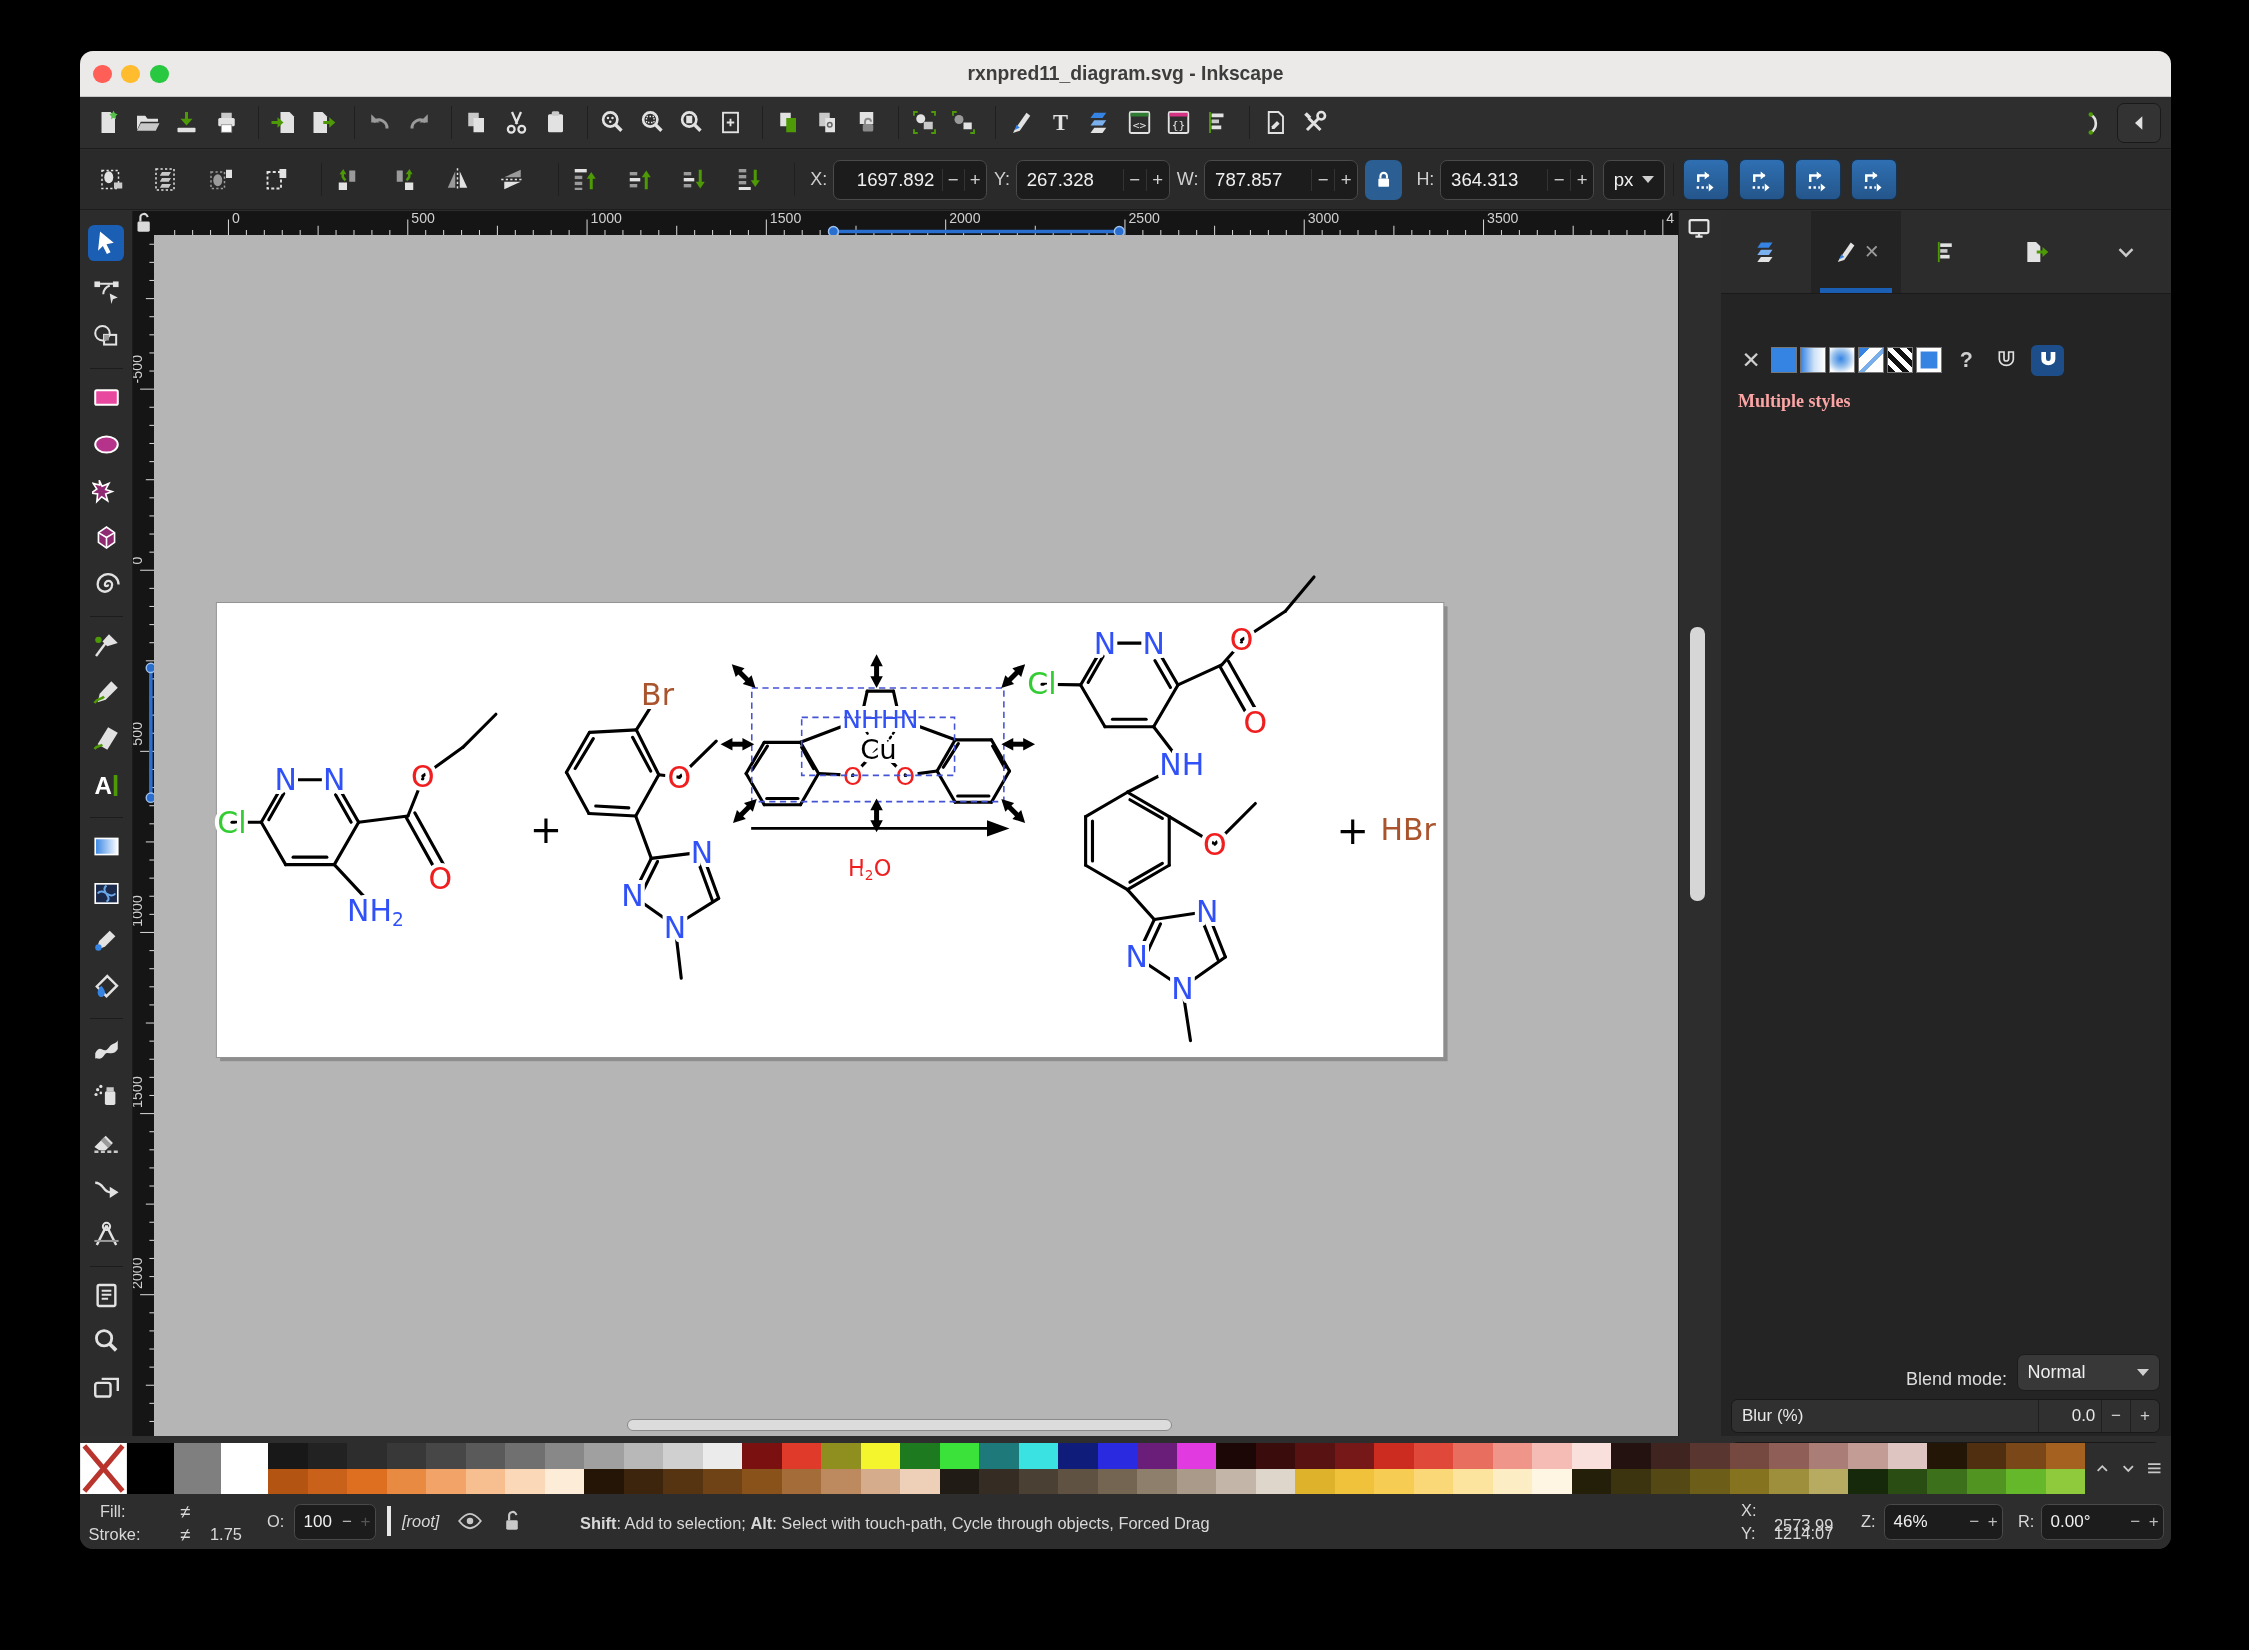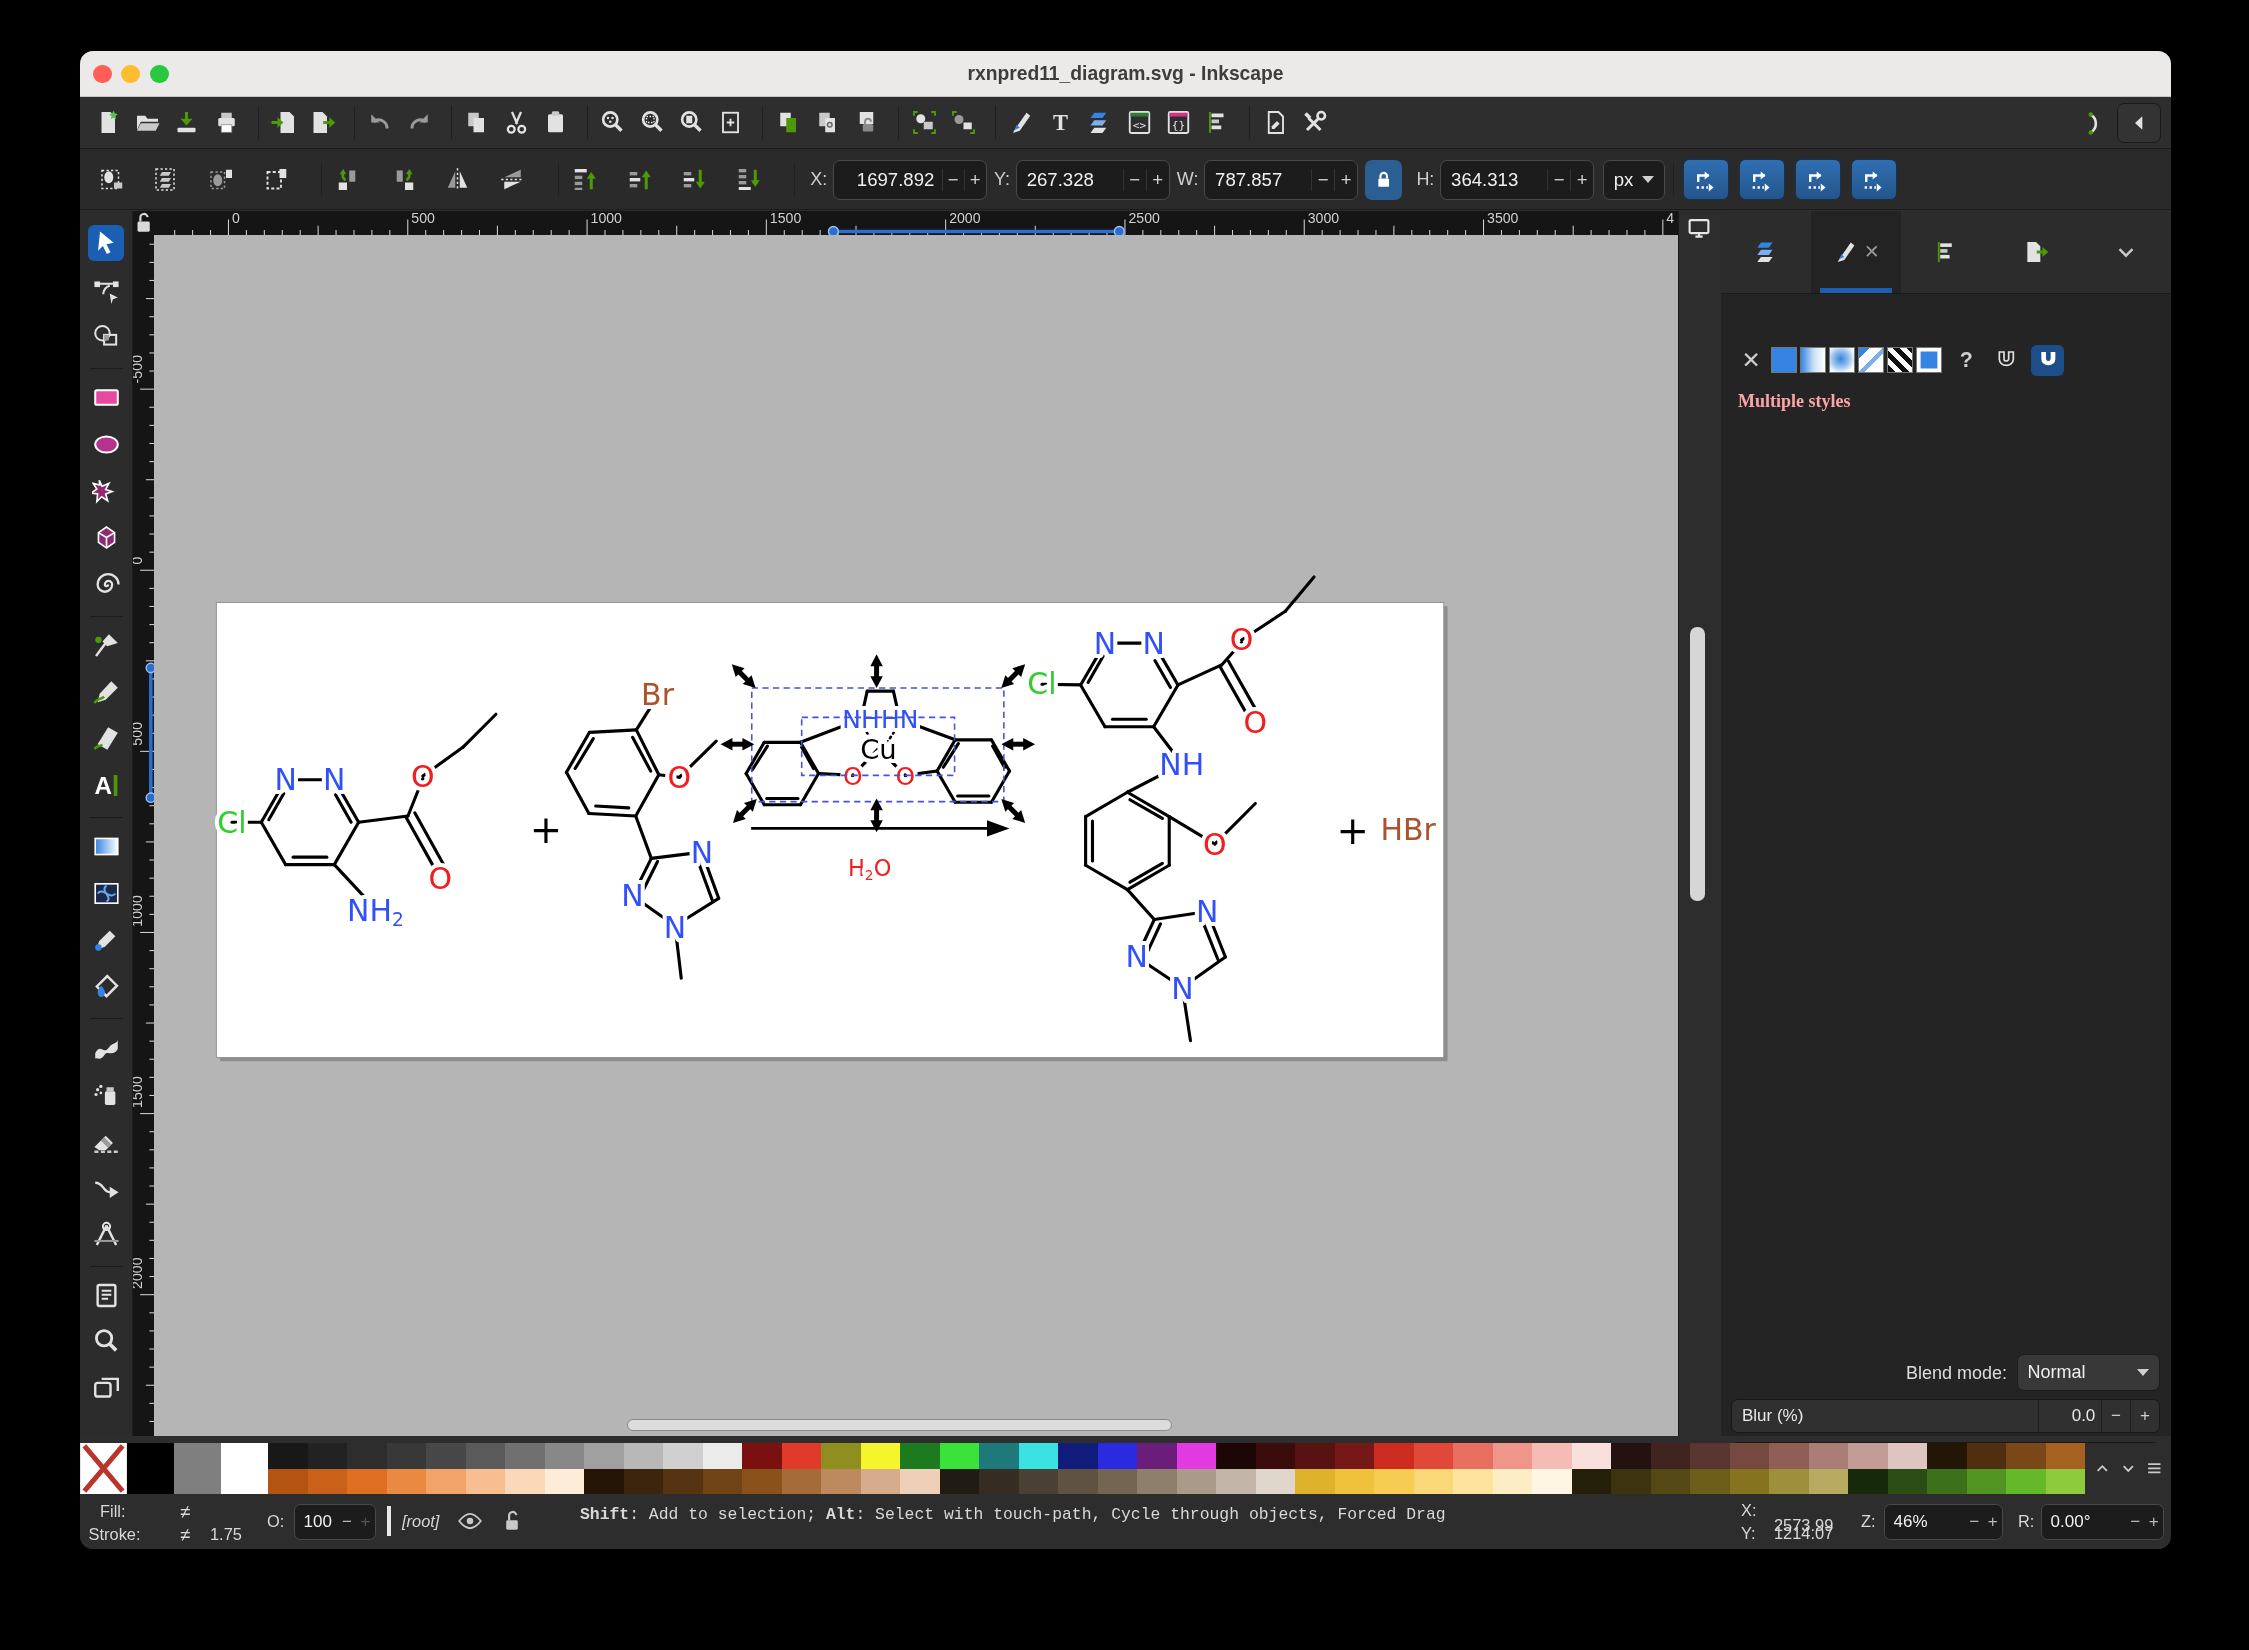--- a/index.html
+++ b/index.html
@@ -65,21 +65,21 @@
   .sq-stroke{width:18.6px;height:18.6px;border:3.6px solid #e6e6e6;}
   #paint-row{position:absolute;left:0;top:127px;width:450px;height:44px;display:flex;align-items:center;padding-left:15.7px;background:#242424;}
   .pt{width:26px;height:26px;margin-right:2.9px;border:1.4px solid #777;flex:0 0 auto;}
   .pt-x{border:none;color:#cfcfcf;font-size:23px;width:29px;margin-right:5.7px;text-align:center;}
   .pt-q{border:none;color:#cfcfcf;font-size:21.4px;font-weight:bold;width:29px;margin-left:7.1px;text-align:center;}
   .fr{width:33px;height:31px;display:flex;align-items:center;justify-content:center;margin-left:8.6px;border-radius:5.7px;}
   .fr svg{width:24px;height:24px;}
   .fr.active{background:#1d4e89;border:0.7px solid #123least;}
   #mult-styles{position:absolute;left:17px;top:180px;color:#fca5a5;font-size:18px;font-weight:bold;font-family:Liberation Serif, serif;}
   #blend-row{position:absolute;left:0;top:1142px;width:450px;height:43px;}
-  #blend-label{position:absolute;right:164px;top:10px;color:#dddddd;font-size:18px;}
+  #blend-label{position:absolute;right:164px;top:16px;color:#dddddd;font-size:18px;}
   #blend-dd{position:absolute;right:11.4px;top:1.4px;width:143px;height:37px;background:#383838;border:0.7px solid #1c1c1c;border-radius:7.1px;display:flex;align-items:center;color:#eee;font-size:18px;padding:0 10px;}
   #blend-dd .tri-down{margin-left:auto;}
   .sliderrow{position:absolute;left:10px;width:429px;height:34px;background:#303030;border:0.7px solid #181818;border-radius:6.4px;display:flex;align-items:center;color:#e8e8e8;font-size:17px;overflow:hidden;}
   .sliderrow .lblz{padding-left:10px;flex:1;}
   .sliderrow .valz{width:63px;text-align:right;padding-right:5.7px;border-left:0.7px solid #1f1f1f;height:100%;display:flex;align-items:center;justify-content:flex-end;}
   .sliderrow .bz{width:29px;text-align:center;color:#cfcfcf;border-left:0.7px solid #1f1f1f;height:100%;display:flex;align-items:center;justify-content:center;}
   .bz.dim{color:#666;}
   #opacity-fill{position:absolute;left:0;top:0;bottom:0;width:312px;background:#2a5e9c;}
   
   #palette{left:0;top:1392px;width:2091px;height:51px;background:#2d2d2d;display:flex;}
@@ -91,21 +91,21 @@
   #pal-ctl{width:86px;height:51px;display:flex;align-items:center;justify-content:space-evenly;background:#2d2d2d;color:#c8c8c8;}
   #pal-ctl svg{width:18.6px;height:18.6px;}
   
   #statusbar{left:0;top:1444px;width:2091px;height:54px;background:#2d2d2d;font-size:16.4px;color:#d8d8d8;}
   #statusbar .b{font-weight:bold;}
   .sspin{position:absolute;height:36px;top:9.3px;background:#1c1c1c;border:0.7px solid #4a4a4a;border-radius:6.4px;display:flex;align-items:center;font-size:17px;color:#f0f0f0;}
   .sspin .val{padding:0 5.7px 0 8.6px;}
   .sspin .mm,.sspin .pp{width:18.6px;text-align:center;color:#bbb;}
   .sspin .pp.dim{color:#555;}
   .neq{font-size:18.6px;}
-  #hint{position:absolute;left:500px;top:10px;white-space:nowrap;font-family:Liberation Mono, monospace;}
+  #hint{position:absolute;left:500px;top:19px;white-space:nowrap;}
   .sicon svg{width:26px;height:26px;display:block;}
 </style>
 </head>
 <body>
 
 <div id="screen">
   <div id="window">
 
     <div id="titlebar" class="abs">
       <span class="tl" id="tl-close" style="left: 13px; background: rgb(255, 95, 87);"></span>

